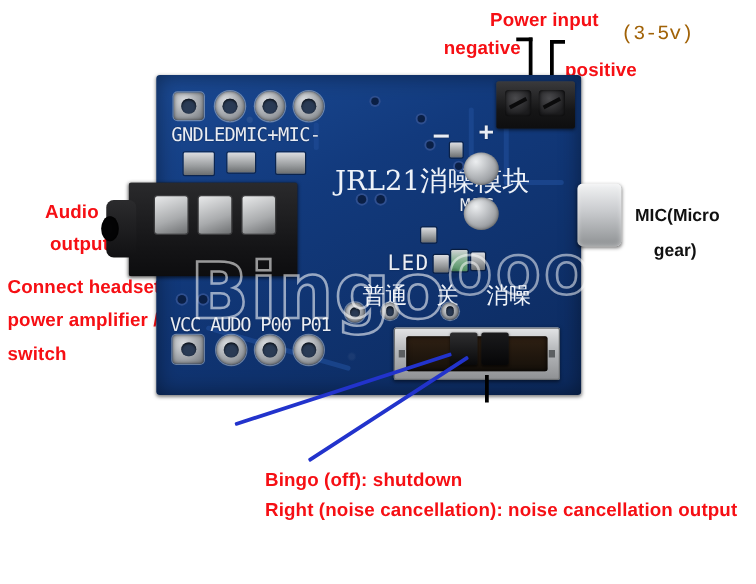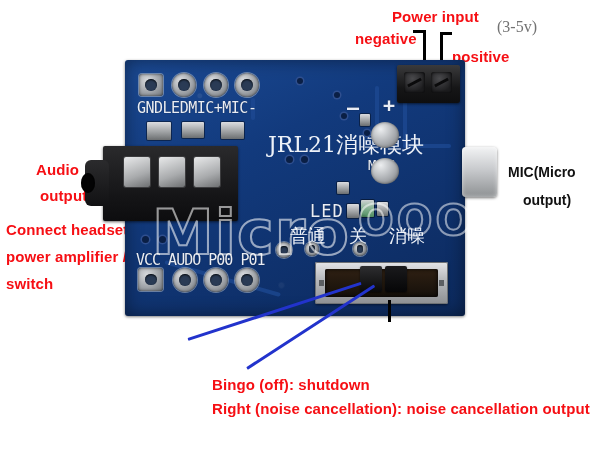--- a/index.html
+++ b/index.html
@@ -8,21 +8,21 @@
     background:#ffffff;
     font-family:"Liberation Sans",sans-serif;
     overflow:hidden;
     position:relative;
   }
   #stage{position:absolute;left:0;top:0;width:605px;height:467px;}
 
   
   .ann{position:absolute;color:#f60f14;font-weight:bold;white-space:nowrap;letter-spacing:.1px;}
   .ann-blk{position:absolute;color:#111;font-weight:bold;white-space:nowrap;}
-  .ann-serif{position:absolute;color:#737373;font-family:Liberation Serif, serif;white-space:nowrap;}
+  .ann-serif{position:absolute;color:#a16207;font-family:Liberation Mono, monospace;white-space:nowrap;}
 
   
   .lead{position:absolute;background:#000;}
   .blueline{position:absolute;background:#2233cc;transform-origin:0 50%;height:3px;border-radius:1px;}
 
   
   #pcb{
     position:absolute;
     background:#123a7d;
     background-image:
@@ -128,21 +128,21 @@
   <div class="lead" style="left:440px;top:32px;width:12px;height:3px;"></div>
   <div class="lead" style="left:440px;top:32px;width:3px;height:42px;"></div>
 
   <div class="ann" style="left:36px;top:161px;font-size:15px;">Audio</div>
   <div class="ann" style="left:40px;top:187px;font-size:15px;">output</div>
   <div class="ann" style="left:6px;top:221px;font-size:15px;">Connect headset /</div>
   <div class="ann" style="left:6px;top:248px;font-size:15px;">power amplifier /</div>
   <div class="ann" style="left:6px;top:275px;font-size:15px;">switch</div>
 
   <div class="ann-blk" style="left:508px;top:164px;font-size:14px;">MIC(Micro</div>
-  <div class="ann-blk" style="left:523px;top:192px;font-size:14px;">output)</div>
+  <div class="ann-blk" style="left:523px;top:192px;font-size:14px;">gear)</div>
 
   <div id="pcb" style="left:125px;top:60px;width:340px;height:256px;">
 
     <div class="trace" style="left:278px;top:22px;width:4px;height:66px;"></div>
     <div class="trace" style="left:278px;top:84px;width:48px;height:4px;"></div>
     <div class="trace" style="left:250px;top:26px;width:4px;height:40px;"></div>
     <div class="trace" style="left:126px;top:38px;width:4px;height:22px;"></div>
     <div class="trace" style="left:40px;top:200px;width:120px;height:4px;transform:rotate(16deg);transform-origin:0 50%;"></div>
 
     <div class="pad sq" style="left:14px;top:14px;width:24px;height:22px;">
@@ -238,21 +238,21 @@
   <div id="mic" style="left:462px;top:147px;width:35px;height:50px;"></div>
 
   <div id="sw" style="left:315px;top:262px;width:133px;height:42px;">
     <div class="well"></div>
     <div class="tab" style="left:4px;top:18px;"></div>
     <div class="tab" style="right:4px;top:18px;"></div>
     <div class="actuator" style="left:45px;"></div>
     <div class="actuator shadow" style="left:70px;"></div>
   </div>
 
-  <div id="wm">Micro</div>
+  <div id="wm">Bingo</div>
   <div id="wm2">OOO</div>
 
   <div class="blueline" style="left:188px;top:338px;width:182px;transform:rotate(-18deg);"></div>
   <div class="blueline" style="left:247px;top:367px;width:152px;transform:rotate(-33deg);"></div>
 
   <div class="lead" style="left:388px;top:300px;width:3px;height:22px;"></div>
 
   <div class="ann" style="left:212px;top:376px;font-size:15px;">Bingo (off): shutdown</div>
   <div class="ann" style="left:212px;top:400px;font-size:15px;">Right (noise cancellation): noise cancellation output</div>
 

